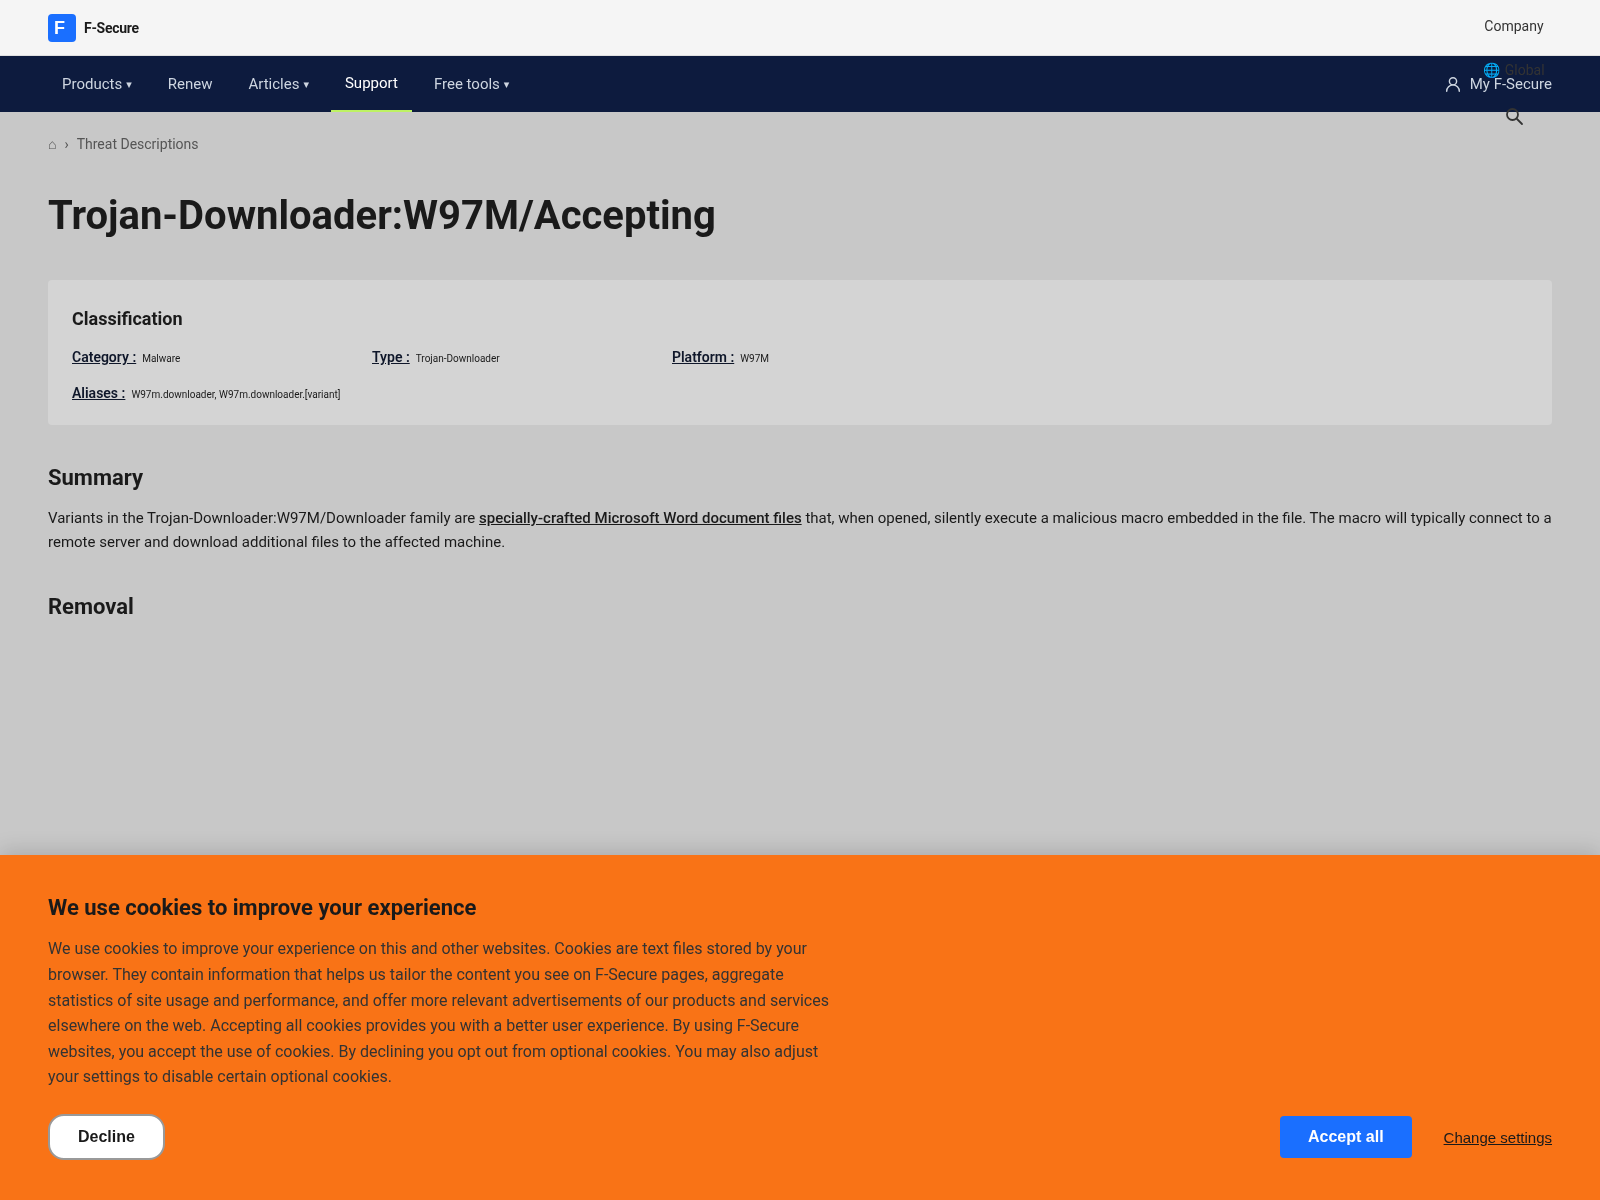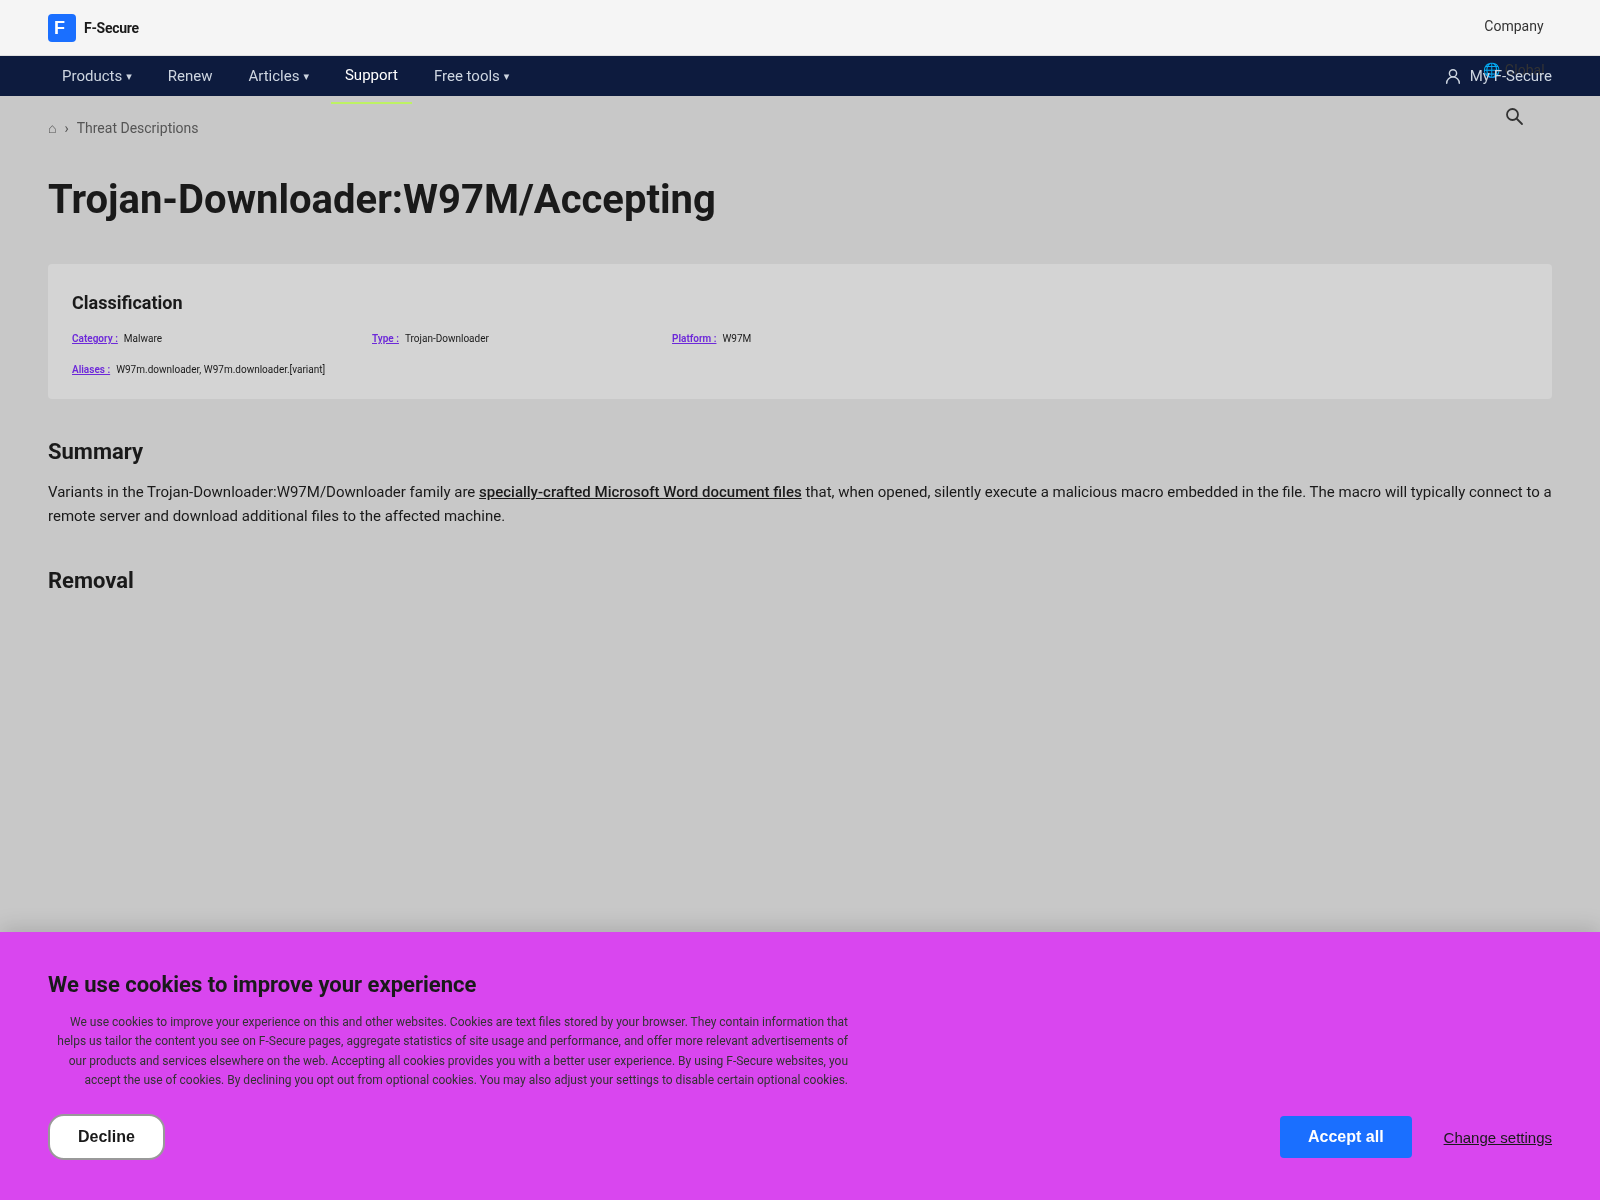--- a/index.html
+++ b/index.html
@@ -62,21 +62,21 @@
       font-size: 18px;
     }
 
     
     .main-nav {
       background: #0d1b3e;
       display: flex;
       align-items: center;
       justify-content: space-between;
       padding: 0 48px;
-      height: 40px;
+      height: 56px;
     }
     .main-nav-left {
       display: flex;
       align-items: center;
       gap: 8px;
     }
     .main-nav-item {
       color: #cdd5e0;
       font-size: 15px;
       padding: 18px 14px;
@@ -149,24 +149,24 @@
       flex-wrap: wrap;
       gap: 16px 0;
     }
     .field-group {
       display: flex;
       align-items: baseline;
       gap: 6px;
       min-width: 300px;
     }
     .field-label {
-      font-size: 10px;
+      font-size: 14px;
       font-weight: 600;
       text-decoration: underline;
-      color: #6d28d9;
+      color: #0f172a;
     }
     .field-value {
       font-size: 10px;
       color: #1a1a1a;
     }
     .aliases-row {
       display: flex;
       align-items: baseline;
       gap: 6px;
       width: 100%;
@@ -198,38 +198,37 @@
     .removal-section {
       padding: 20px 48px 20px;
     }
 
     
     .cookie-overlay {
       position: fixed;
       bottom: 0;
       left: 0;
       right: 0;
-      background: #d946ef;
+      background: #f97316;
       padding: 40px 48px 40px;
       box-shadow: 0 -4px 20px rgba(0,0,0,0.15);
       z-index: 100;
     }
     .cookie-title {
       font-size: 22px;
       font-weight: 700;
       color: #1a1a1a;
       margin-bottom: 16px;
     }
     .cookie-text {
-      font-size: 12px;
+      font-size: 16px;
       color: #333;
       line-height: 1.6;
       max-width: 800px;
       margin-bottom: 24px;
-      text-align: right;
     }
     .cookie-buttons {
       display: flex;
       align-items: center;
       gap: 16px;
       flex-wrap: wrap;
     }
     .btn-decline {
       padding: 12px 28px;
       border: 2px solid #999;

